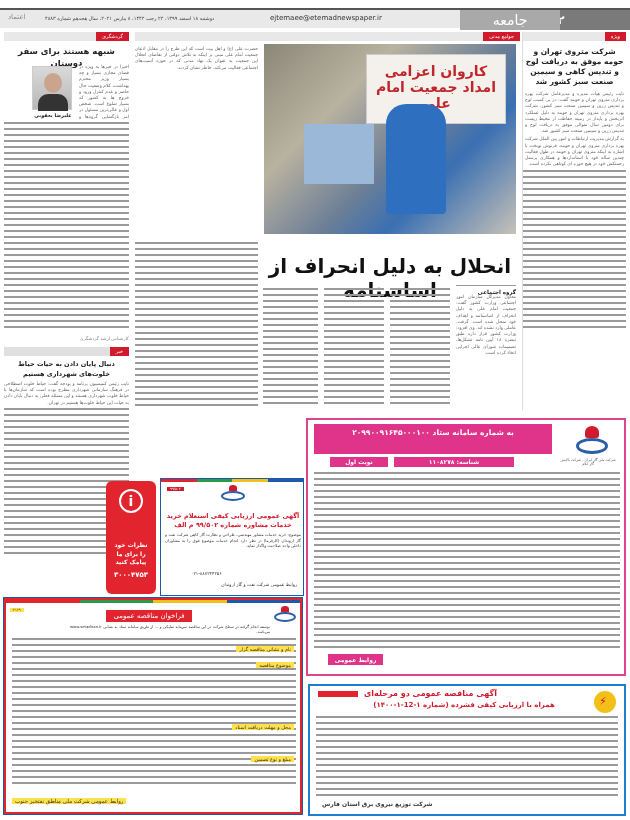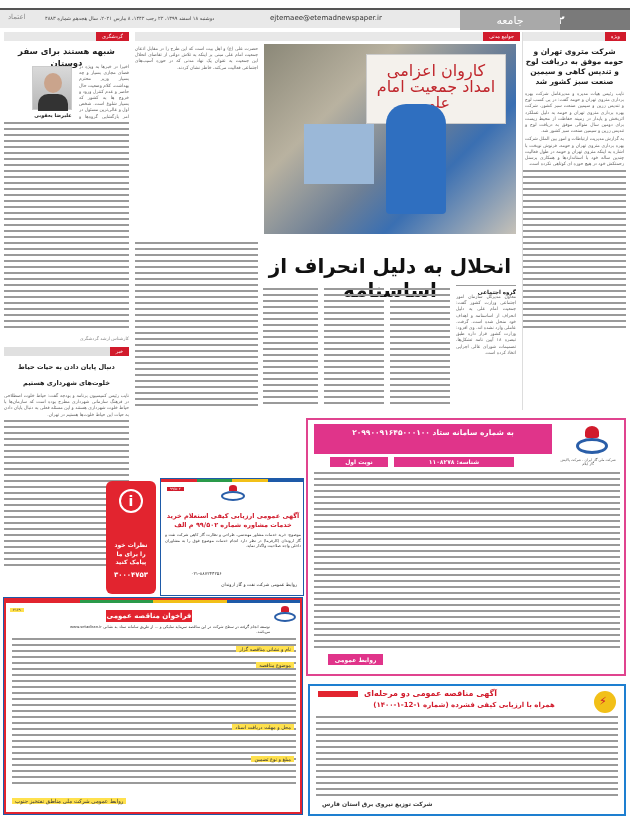--- a/index.html
+++ b/index.html
@@ -1,20 +1,20 @@
 <!DOCTYPE html>
 <html><head>
 <meta charset="utf-8">
 <style>
 *{box-sizing:border-box;margin:0;padding:0}
 body{width:630px;height:820px;background:#fff;font-family:"DejaVu Sans",sans-serif;position:relative;overflow:hidden;direction:rtl;color:#222}
 .abs{position:absolute}
 .topbar{left:0;top:8px;width:630px;height:20px;background:#e9e9e9;border-top:2px solid #555}
 .topbar .pnum{right:0;top:0;width:80px;height:20px;background:#7a7a7a;color:#fff;font-size:12px;font-weight:bold;display:flex;align-items:center;justify-content:flex-end;padding-right:8px}
-.topbar .sect{right:70px;top:0;width:100px;height:20px;background:#a9a9a9;color:#fff;font-size:11px;display:flex;align-items:center;justify-content:center}
+.topbar .sect{right:70px;top:0;width:100px;height:20px;background:#a9a9a9;color:#fff;font-size:14px;display:flex;align-items:center;justify-content:center}
 .topbar .email{left:270px;top:4px;font-size:7px;color:#333;direction:ltr}
 .topbar .date{left:45px;top:5px;font-size:5px;color:#444}
 .topbar .logo{left:8px;top:3px;font-size:7px;color:#888}
 .tag{height:9px;background:#e8e8e8;font-size:5px}
 .tag span{background:#d11b2c;color:#fff;padding:0 6px;height:9px;display:inline-block;line-height:9px}
 .txt{font-size:4.5px;line-height:6.2px;color:#666;text-align:justify}
 .txtlines{background:repeating-linear-gradient(to bottom,#9a9a9a 0,#9a9a9a 1.6px,transparent 1.6px,transparent 6px)}
 h2{font-size:9px;line-height:12px;font-weight:bold;text-align:center;color:#222}
 .photo{background:linear-gradient(135deg,#8b8878 0%,#b9b2a0 30%,#6d7f96 55%,#3a6fb2 70%,#c7c2b8 100%)}
 .banner{background:#f4f1ec;border:1px solid #ccc}
@@ -39,21 +39,21 @@
   <div class="tag"><span>ویژه</span></div>
   <h2 style="margin-top:6px;font-size:7.5px;line-height:10px">شرکت متروی تهران و حومه موفق به دریافت لوح و تندیس کاهی و سیمین صنعت سبز کشور شد</h2>
   <p class="txt" style="margin-top:4px;padding:0 2px">نایب رئیس هیات مدیره و مدیرعامل شرکت بهره برداری متروی تهران و حومه گفت: در پی کسب لوح و تندیس زرین و سیمین صنعت سبز کشور، شرکت بهره برداری متروی تهران و حومه به دلیل عملکرد اثربخش و پایدار در زمینه حفاظت از محیط زیست برای دومین سال متوالی موفق به دریافت لوح و تندیس زرین و سیمین صنعت سبز کشور شد.</p>
   <p class="txt" style="margin-top:2px;padding:0 2px">به گزارش مدیریت ارتباطات و امور بین الملل شرکت بهره برداری متروی تهران و حومه، فرنوش نوبخت با اشاره به اینکه متروی تهران و حومه در طول فعالیت چندین ساله خود با استانداردها و همکاری پرسنل زحمتکش خود در هیچ حوزه ای کوتاهی نکرده است.</p>
   <div class="txtlines" style="height:160px;margin-top:3px"></div>
 </div>
 
 <div class="abs" style="left:135px;top:32px;width:385px;height:380px">
   <div class="tag"><span>جوامع مدنی</span></div>
   <div class="abs photo" style="right:4px;top:12px;width:252px;height:190px">
-    <div class="abs banner" style="right:10px;top:10px;width:140px;height:70px;padding:8px;color:#c0272d;font-size:16px;font-weight:normal;text-align:center;line-height:16px">کاروان اعزامی امداد جمعیت امام علی</div>
+    <div class="abs banner" style="right:10px;top:10px;width:140px;height:70px;padding:8px;color:#c0272d;font-size:14px;font-weight:bold;text-align:center;line-height:16px">کاروان اعزامی امداد جمعیت امام علی</div>
     <div class="abs" style="right:70px;top:60px;width:60px;height:110px;background:#2f6fc0;border-radius:20px 20px 4px 4px"></div>
     <div class="abs" style="left:40px;top:80px;width:70px;height:60px;background:#9bb8d8"></div>
   </div>
   <p class="txt abs" style="left:0;top:14px;width:123px;height:190px;overflow:hidden">حضرت علی (ع) و اهل بیت است که این طرح را در مقابل اذعان جمعیت امام علی مبنی بر اینکه به تلاش دولتی از تقاضای انحلال این جمعیت به عنوان یک نهاد مدنی که در حوزه آسیب‌های اجتماعی فعالیت می‌کند، خاطر نشان کردند.</p>
   <div class="abs" style="left:0;top:54px;width:123px;height:150px"></div>
   <div class="abs" style="right:4px;top:222px;width:252px;font-size:20px;font-weight:bold;color:#111;text-align:center">انحلال به دلیل انحراف از اساسنامه</div>
   <div class="abs" style="right:4px;top:253px;width:60px;font-size:5.5px;font-weight:bold;border-top:1px solid #999;padding-top:3px">گروه اجتماعی</div>
   <p class="txt abs" style="right:4px;top:262px;width:60px;height:118px;overflow:hidden">معاون مدیرکل سازمان امور اجتماعی وزارت کشور گفت: جمعیت امام علی به دلیل انحراف از اساسنامه و اهداف خود منحل شده است. گرفت. عاملی وارد نشده اند. وی افزود: وزارت کشور قرار داره طبق تبصره ۱۸ آیین نامه تشکل‌ها، تصمیمات شورای عالی اجرایی اتخاذ کرده است.</p>
   <div class="abs txtlines" style="right:70px;top:256px;width:60px;height:120px"></div>
   <div class="abs txtlines" style="right:136px;top:256px;width:60px;height:120px"></div>
@@ -68,21 +68,21 @@
     <div class="abs" style="left:11px;top:6px;width:18px;height:20px;border-radius:50%;background:#caa48c"></div>
     <div class="abs" style="left:5px;top:27px;width:30px;height:17px;background:#333;border-radius:10px 10px 0 0"></div>
   </div>
   <div class="abs" style="left:26px;top:80px;width:46px;font-size:5px;font-weight:bold;text-align:center">علیرضا یعقوبی</div>
   <p class="txt abs" style="right:0;top:32px;width:50px;height:55px;overflow:hidden">اخیرا در خبرها به ویژه در فضای مجازی بسیار و چه بسیار وزیر محترم بهداشت، کلام وضعیت حال حاضر و عدم کنترل ورود و خروج ها به کشور که بسیار شلوغ است. شخص اول و عالی‌ترین مسئول در امر بازگشایی گروه‌ها و کنترل...</p>
   <div class="abs txtlines" style="right:0;top:90px;width:125px;height:208px"></div>
 </div>
 <div class="abs" style="left:4px;top:336px;width:125px;font-size:4.5px;color:#888">کارشناس ارشد گردشگری</div>
 <div class="abs" style="left:4px;top:347px;width:125px">
   <div class="tag" style="background:#e0e0e0"><span>خبر</span></div>
-  <h2 style="margin-top:3px;font-size:6.5px;line-height:16px">دنبال پایان دادن به حیات حیاط خلوت‌های شهرداری هستیم</h2>
+  <h2 style="margin-top:3px;font-size:6.5px;line-height:10px">دنبال پایان دادن به حیات حیاط خلوت‌های شهرداری هستیم</h2>
   <p class="txt" style="margin-top:2px">نایب رئیس کمیسیون برنامه و بودجه گفت: حیاط خلوت اصطلاحی در فرهنگ سازمانی شهرداری مطرح بوده است که سازمان‌ها با حیاط خلوت شهرداری هستند و این مسئله فعلی به دنبال پایان دادن به حیات این حیاط خلوت‌ها هستیم در تهران.</p>
   <div class="txtlines" style="height:150px;margin-top:2px"></div>
 </div>
 
 <div class="abs ad-pink" style="left:306px;top:418px;width:320px;height:258px">
   <div class="abs pinkbar" style="right:72px;top:4px;width:238px;height:30px;font-size:6.5px;line-height:11px;padding-top:3px">
     <div style="font-size:7.5px">به شماره سامانه ستاد ۲۰۹۹۰۰۹۱۶۴۵۰۰۰۱۰۰</div>
   </div>
   <div class="abs pinkbar" style="right:110px;top:37px;width:120px;height:10px;font-size:6px;line-height:10px">شناسه: ۱۱۰۸۲۷۸</div>
   <div class="abs pinkbar" style="right:236px;top:37px;width:58px;height:10px;font-size:6px;line-height:10px">نوبت اول</div>
@@ -113,21 +113,21 @@
   </div>
   <div class="abs yel" style="left:6px;top:8px;font-size:3.5px;background:#d11b2c;color:#fff">۹۹/۵۰۲</div>
   <div class="abs" style="left:4px;top:33px;width:136px;font-size:6.5px;line-height:8.5px;color:#d11b2c;font-weight:bold;text-align:center">آگهی عمومی ارزیابی کیفی استعلام خرید خدمات مشاوره شماره ۹۹/۵۰۲ م الف</div>
   <p class="abs txt" style="left:4px;top:53px;width:136px;height:40px;overflow:hidden;font-size:4px;line-height:5.5px;color:#333">موضوع: خرید خدمات مشاور مهندسی، طراحی و نظارت گاز کاهی شرکت نفت و گاز اروندان (کارفرما) در نظر دارد انجام خدمات موضوع فوق را به مشاوران داخلی واجد صلاحیت واگذار نماید.</p>
   <div class="abs" style="left:30px;top:92px;font-size:4.5px;color:#333">۰۲۱-۸۸۷۲۴۴۲۵۶</div>
   <div class="abs" style="right:6px;top:103px;font-size:4.5px;color:#333">روابط عمومی شرکت نفت و گاز اروندان</div>
 </div>
 
 <div class="abs" style="left:4px;top:598px;width:298px;height:216px;border:2px solid #e2242f;outline:1px solid #1e5aa8">
   <div class="stripe"></div>
-  <div class="abs" style="left:100px;top:10px;width:86px;height:12px;background:#e2242f;color:#fff;font-size:7px;font-weight:bold;text-align:center;line-height:12px">فراخوان مناقصه عمومی</div>
+  <div class="abs" style="left:100px;top:10px;width:86px;height:12px;background:#e2242f;color:#fff;font-size:7px;font-weight:normal;text-align:center;line-height:12px">فراخوان مناقصه عمومی</div>
   <div class="abs yel" style="left:4px;top:8px;font-size:3.5px">۲۱۶۹</div>
   <div class="abs" style="right:4px;top:6px;width:22px;height:18px">
     <div class="abs" style="left:7px;top:0;width:8px;height:6px;background:#d11b2c;border-radius:50% 50% 0 0"></div>
     <div class="abs" style="left:0;top:6px;width:22px;height:10px;border:2px solid #2a5ea8;border-radius:50%"></div>
   </div>
   <p class="abs txt" style="right:30px;top:24px;width:200px;font-size:3.8px;line-height:5px;color:#333">توسعه انجام گرفته در سطح شرکت در این مناقصه سرمایه تملیکی و ... از طریق سامانه ستاد به نشانی www.setadiran.ir می‌باشد.</p>
   <div class="abs txtlines" style="left:6px;top:38px;width:284px;height:150px"></div>
   <div class="abs yel" style="right:6px;top:46px">نام و نشانی مناقصه گزار</div>
   <div class="abs yel" style="right:6px;top:62px">موضوع مناقصه</div>
   <div class="abs yel" style="right:6px;top:124px">محل و مهلت دریافت اسناد</div>

